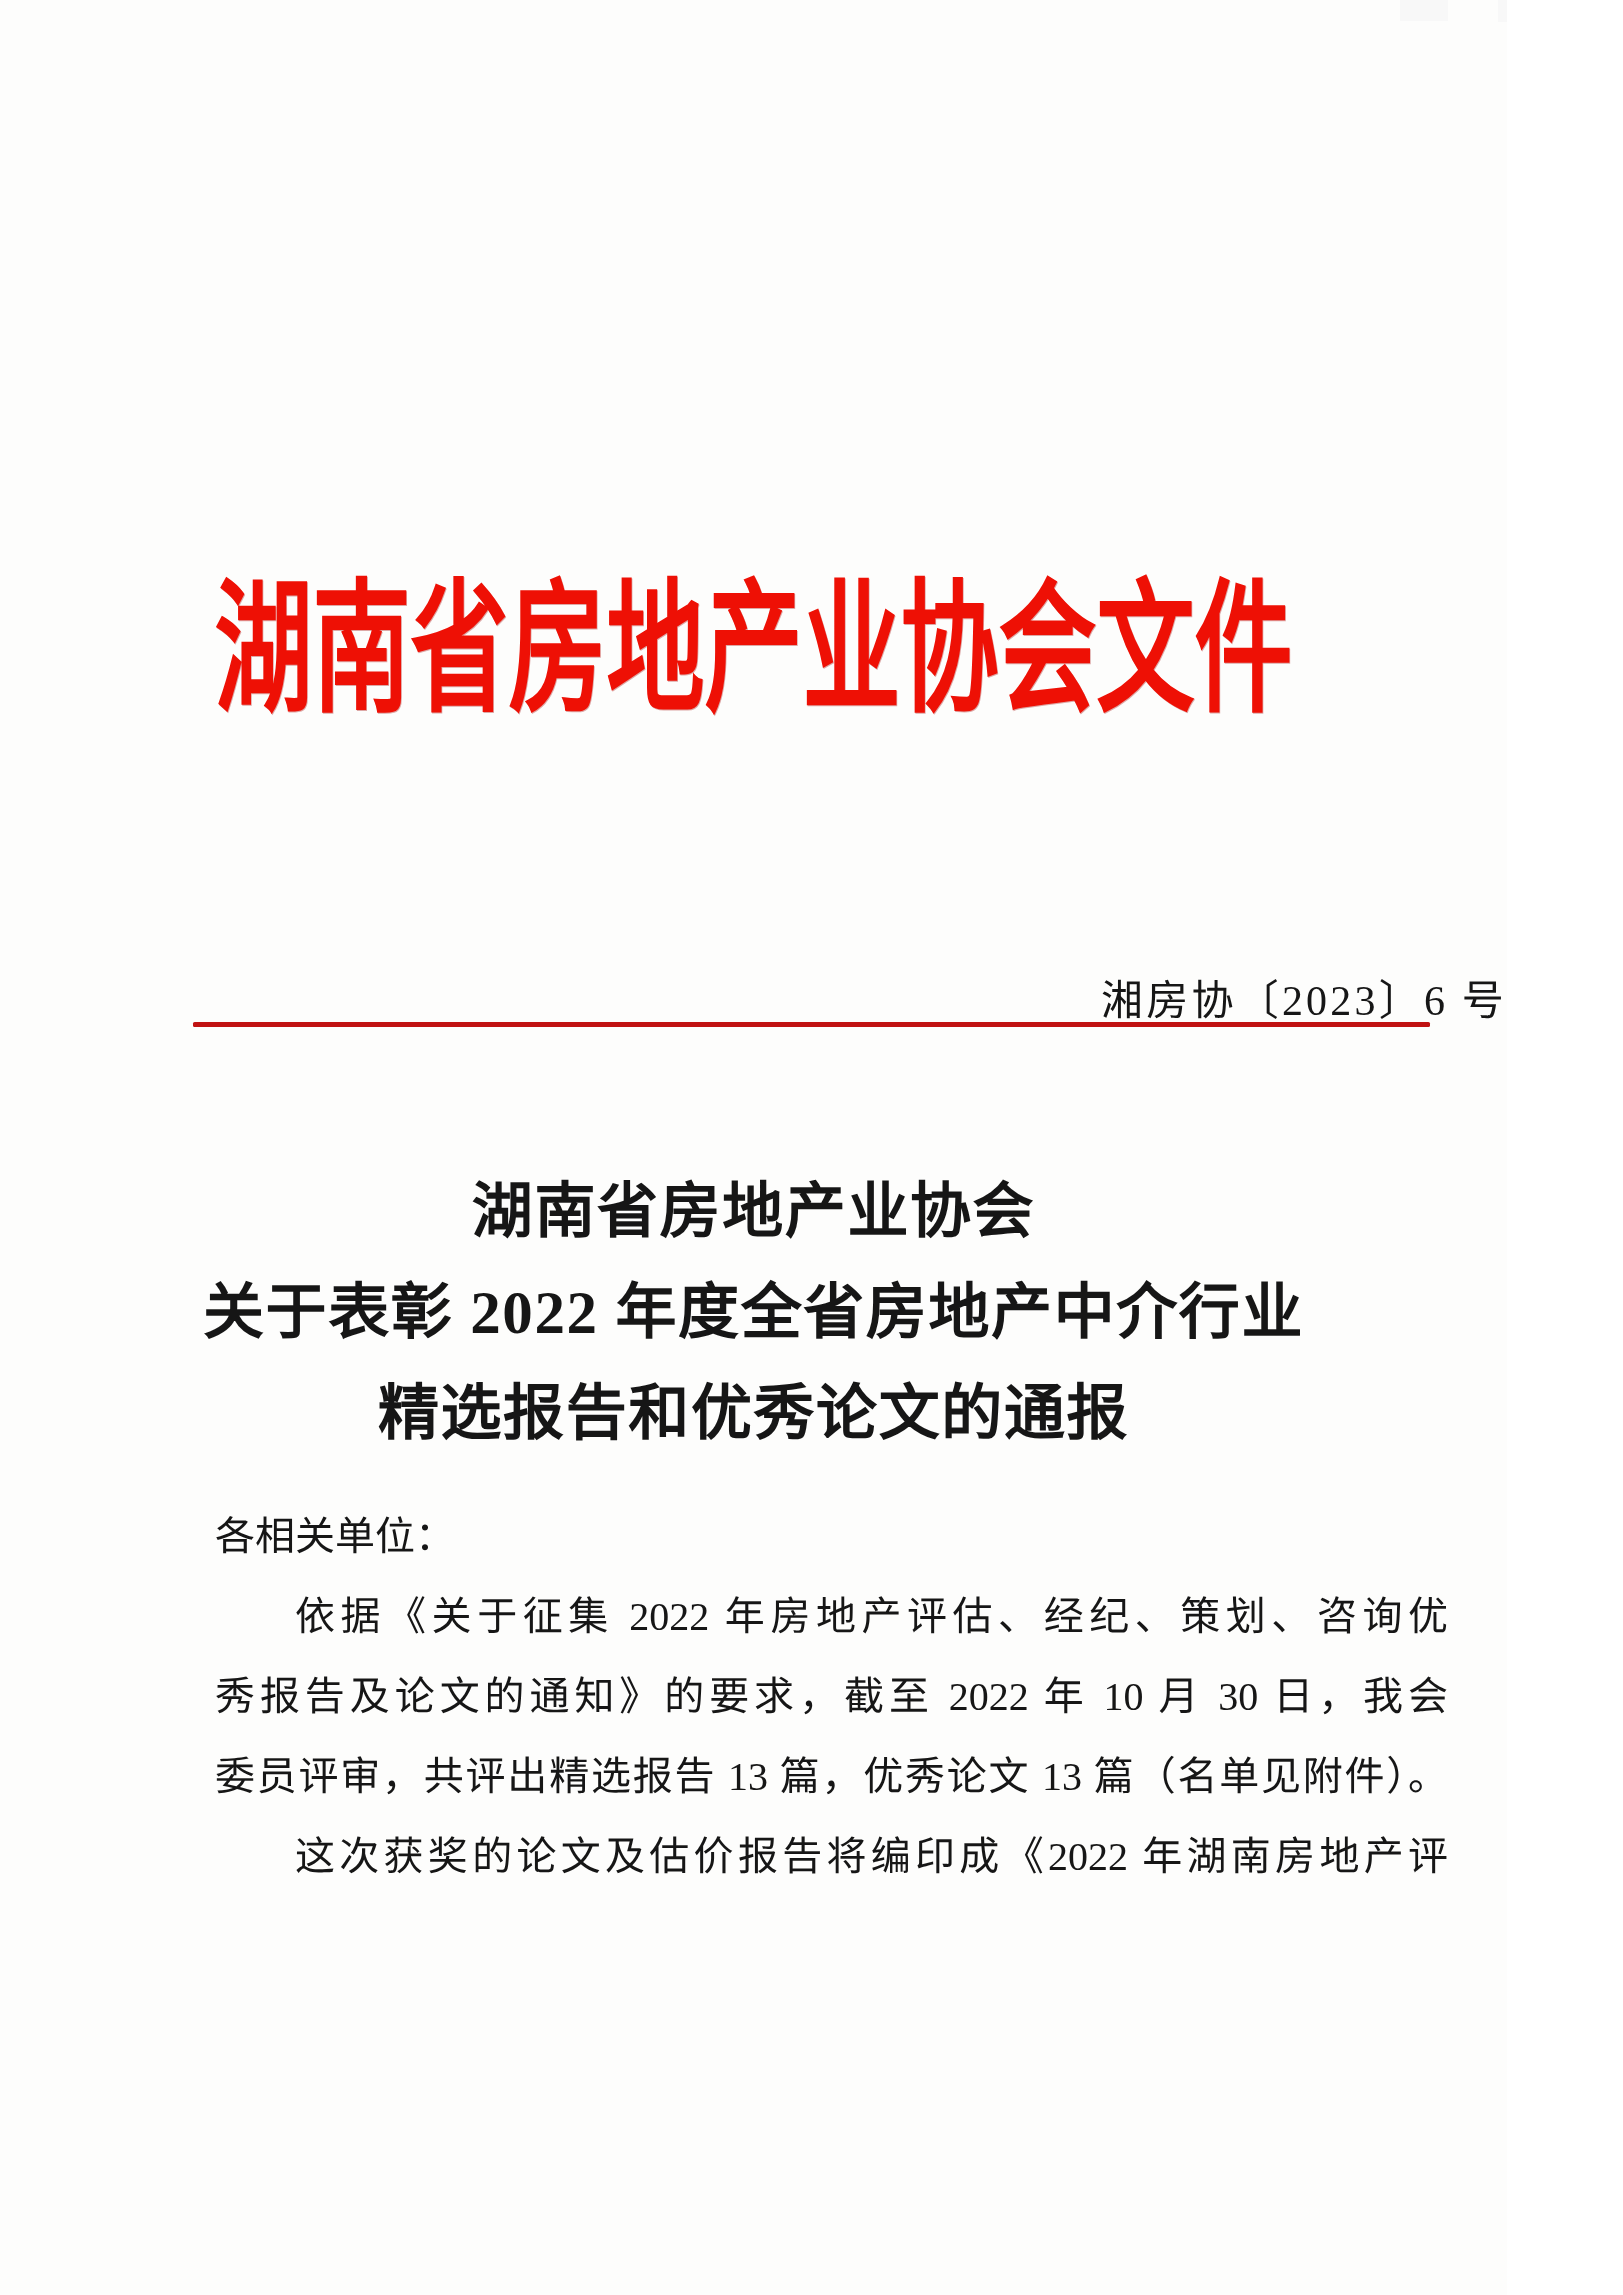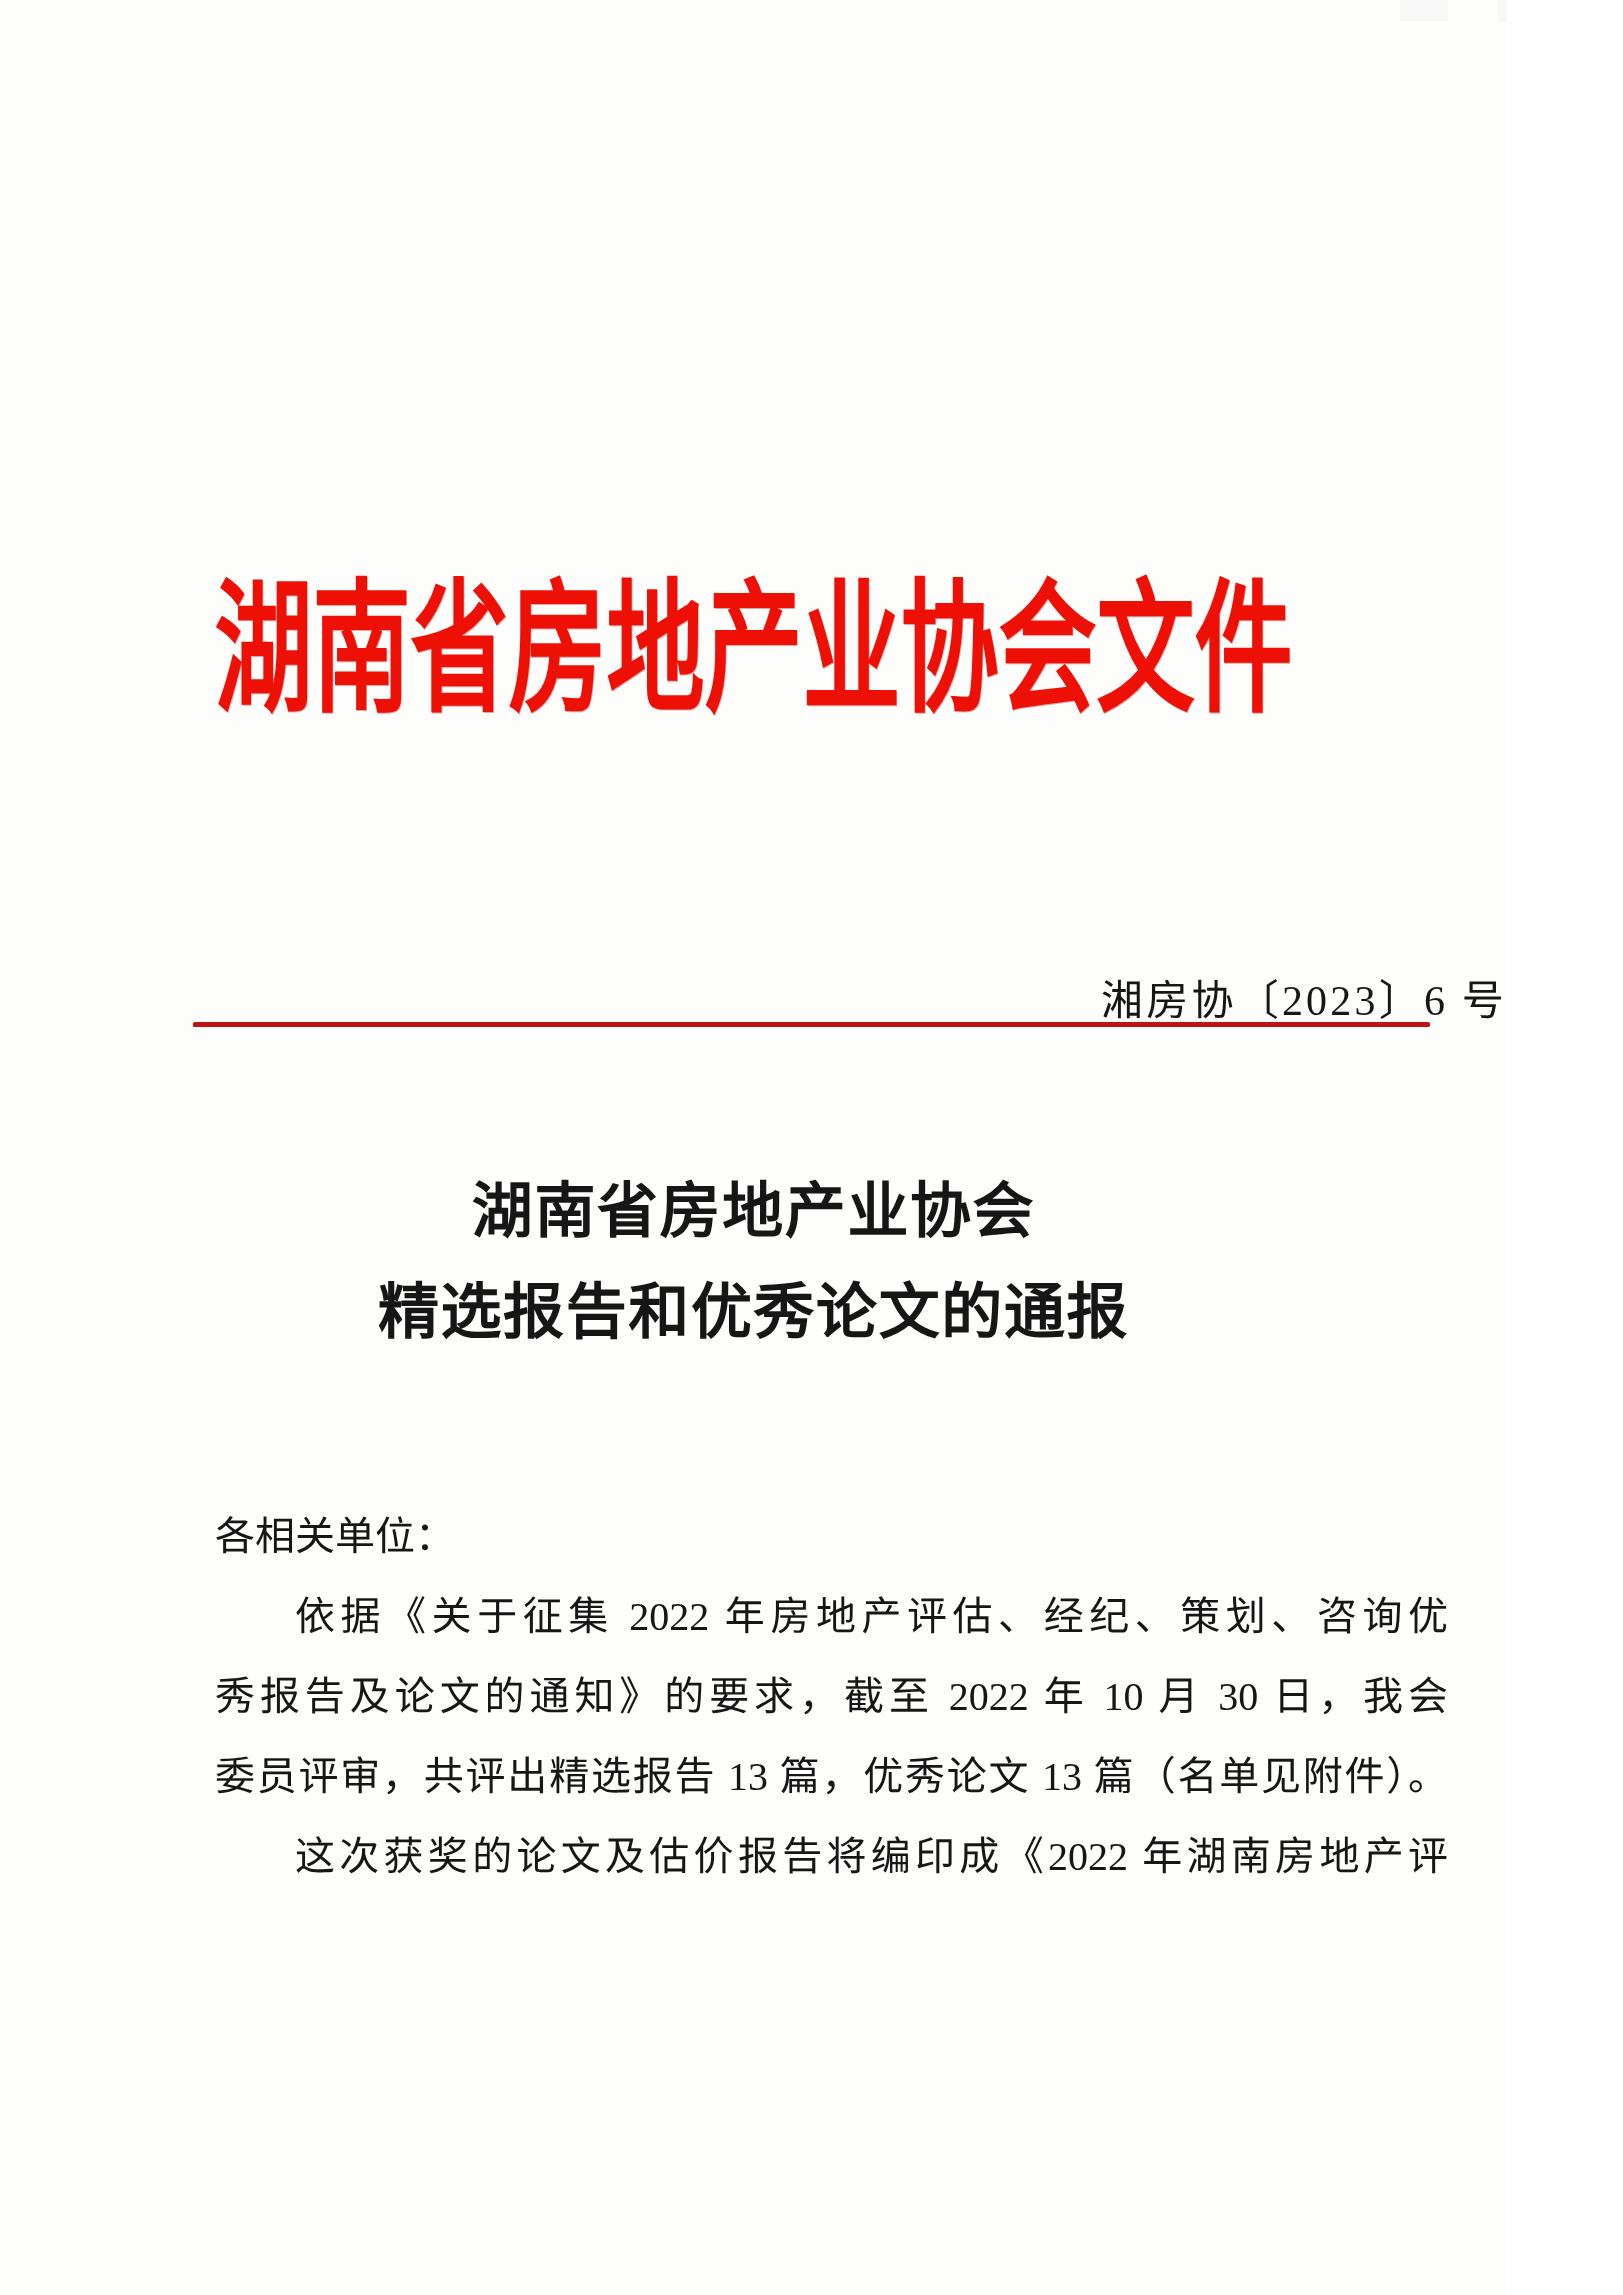--- a/index.html
+++ b/index.html
@@ -121,20 +121,21 @@
   <div class="scan-artifact a2"></div>
 
   <div class="masthead">湖南省房地产业协会文件</div>
 
   <div class="doc-number">湘房协〔2023〕6 号</div>
 
   <div class="red-divider"></div>
 
   <div class="doc-title">
     <div class="title-line">湖南省房地产业协会</div>
+    <div class="title-line">关于表彰 2022 年度全省房地产中介行业</div>
     <div class="title-line">精选报告和优秀论文的通报</div>
   </div>
 
   <div class="doc-body">
     <div class="body-line no-justify">各相关单位：</div>
     <div class="body-line indent">依据《关于征集 2022 年房地产评估、经纪、策划、咨询优</div>
     <div class="body-line">秀报告及论文的通知》的要求，截至 2022 年 10 月 30 日，我会</div>
     <div class="body-line">委员评审，共评出精选报告 13 篇，优秀论文 13 篇（名单见附件）。</div>
     <div class="body-line indent">这次获奖的论文及估价报告将编印成《2022 年湖南房地产评</div>
   </div>

